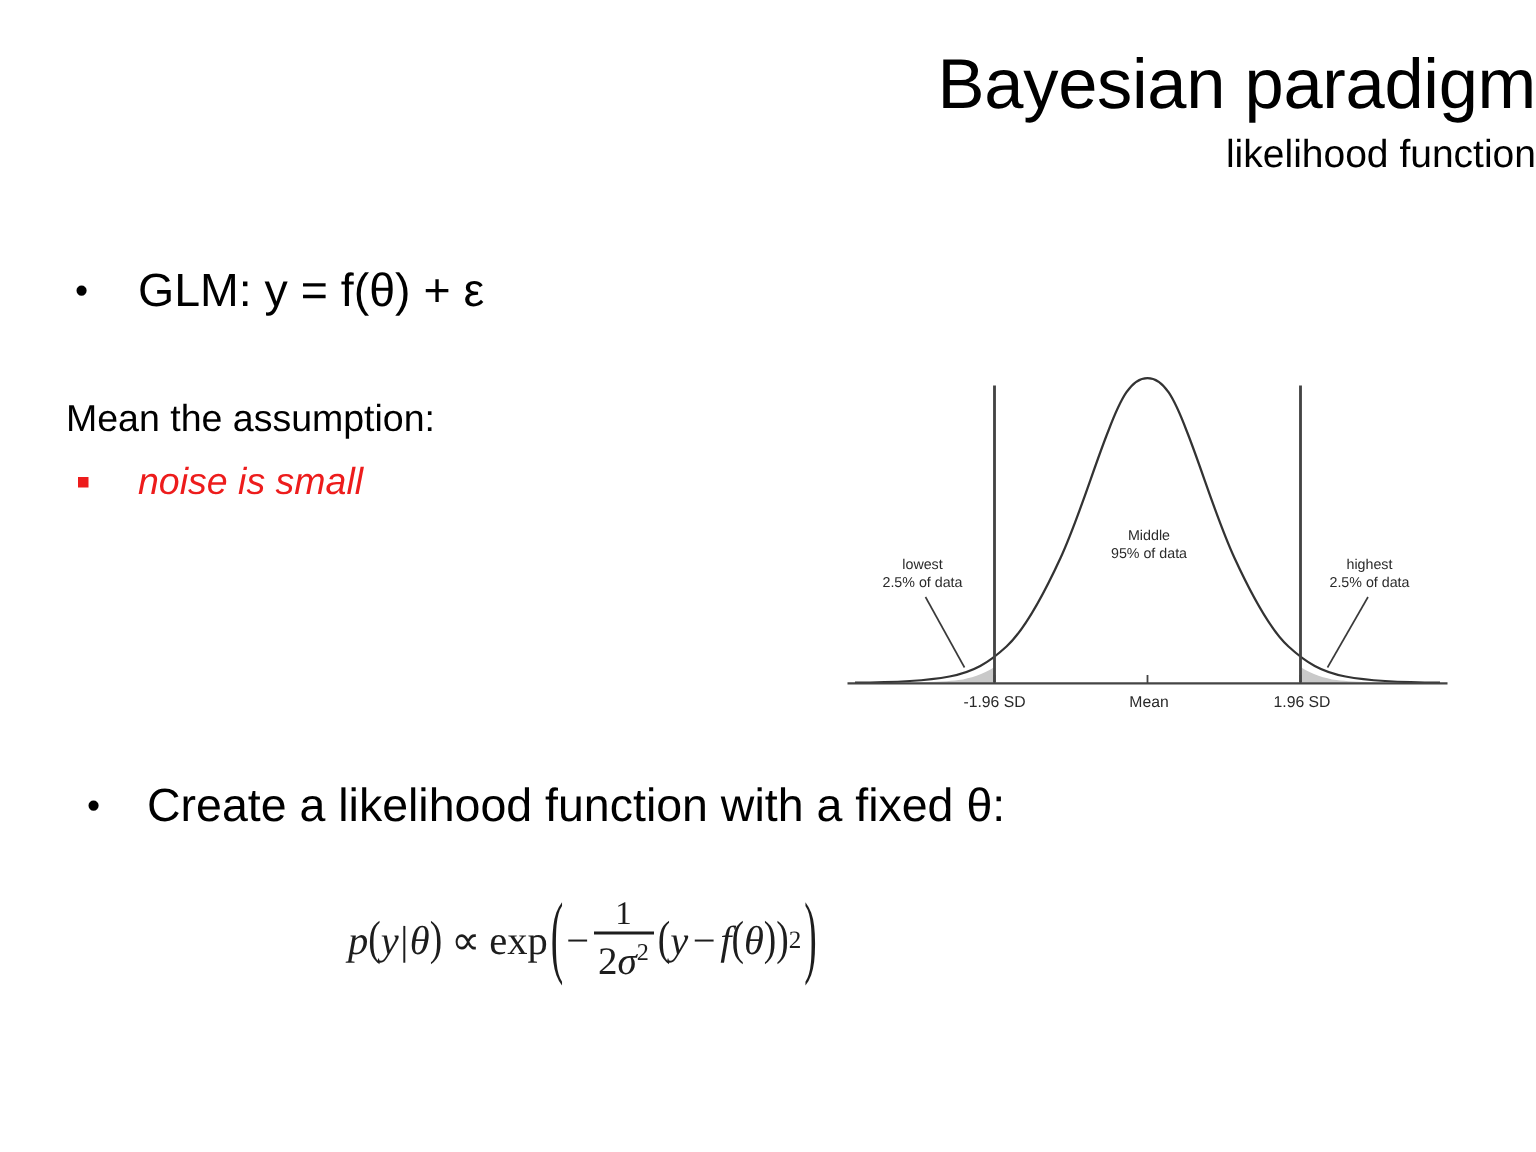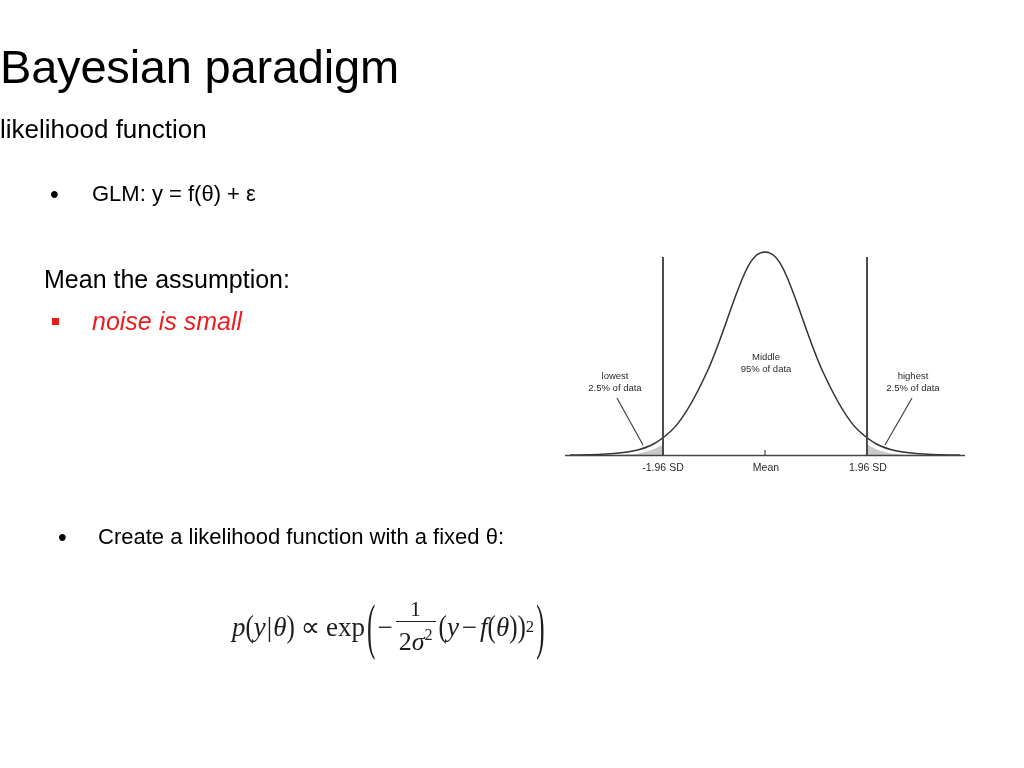--- a/index.html
+++ b/index.html
@@ -21,37 +21,37 @@
   .slide {
     position: absolute;
     inset: 0;
     background: #ffffff;
   }
 
   
   .title-block {
     position: absolute;
     left: 0;
-    top: 40px;
+    top: 29px;
     width: 1024px;
-    text-align: left;
+    text-align: right;
   }
   .slide-title {
     font-size: 47px;
     line-height: 54px;
     font-weight: 400;
     letter-spacing: -0.2px;
     color: #000000;
   }
   .slide-subtitle {
     font-size: 26px;
     line-height: 34px;
     font-weight: 400;
     color: #000000;
-    margin-top: 18px;
+    margin-top: 2px;
   }
 
   
   .body-text {
     position: absolute;
     left: 44px;
     top: 176px;
     width: 520px;
   }
 
@@ -65,21 +65,21 @@
     width: 48px;
     font-size: 25px;
     line-height: 36px;
     color: #000000;
     text-align: left;
     padding-left: 6px;
     box-sizing: border-box;
   }
   .bullet-text {
     flex: 1 1 auto;
-    font-size: 22px;
+    font-size: 31px;
     line-height: 36px;
     color: #000000;
     white-space: nowrap;
   }
 
   .plain-line {
     font-size: 25px;
     line-height: 36px;
     color: #000000;
     margin-top: 49px;

